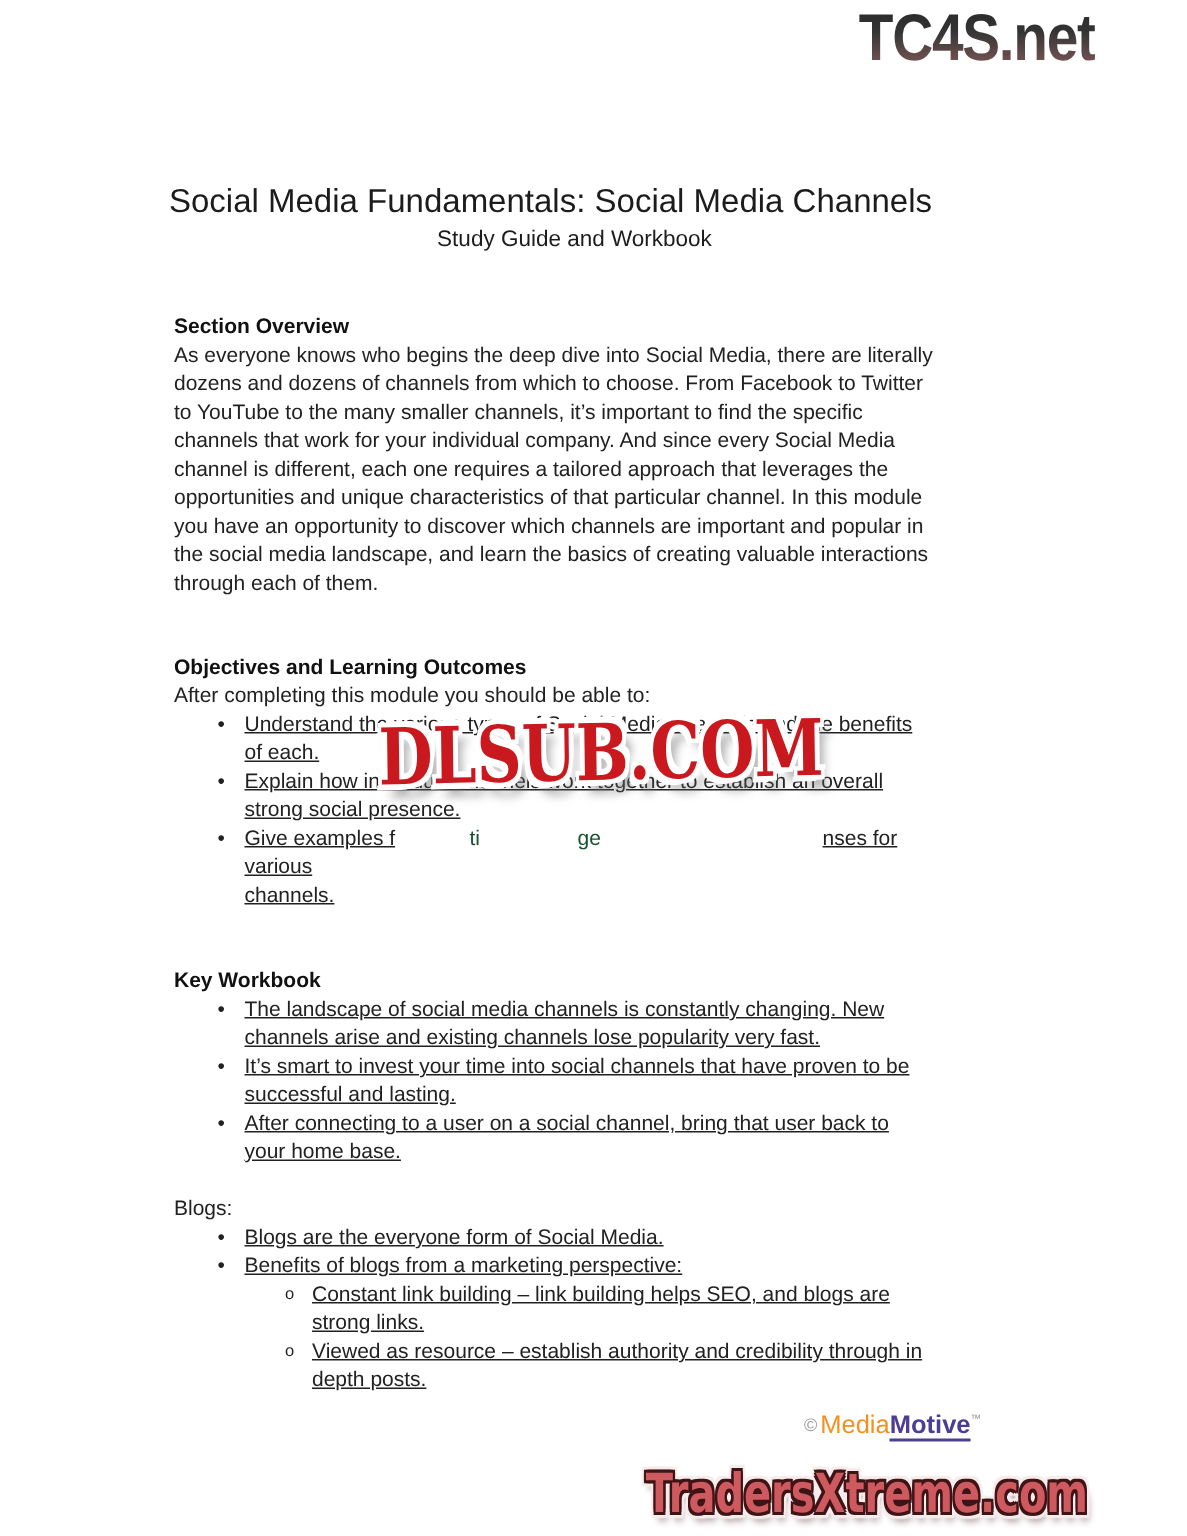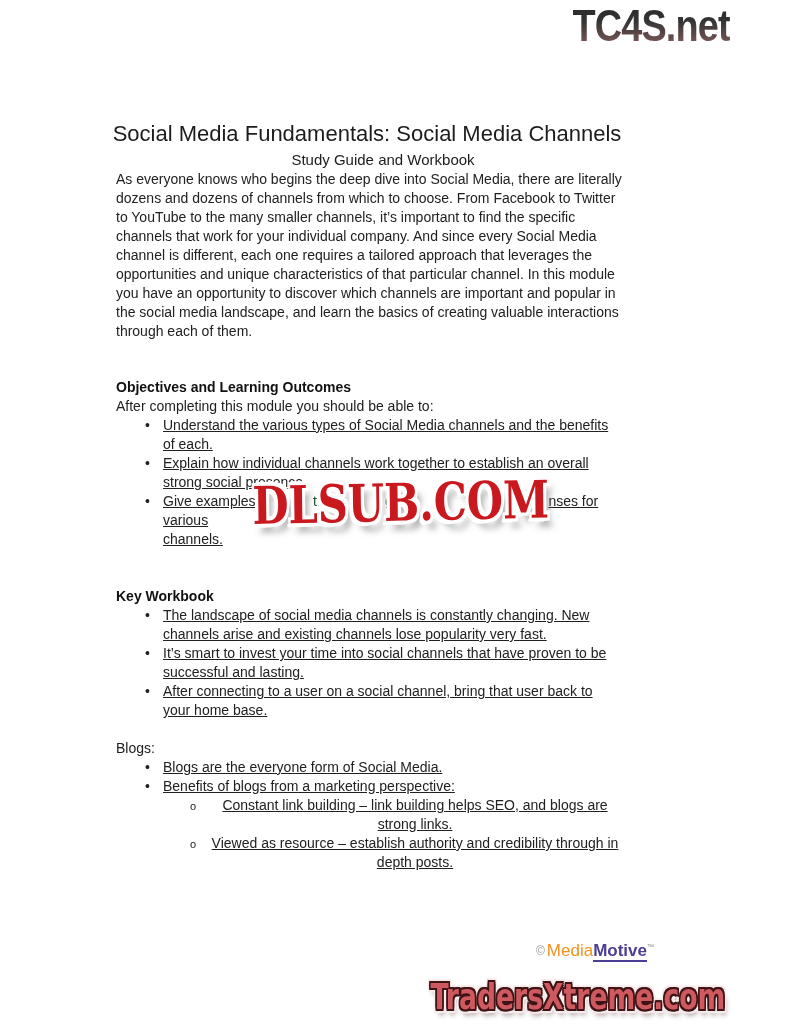--- a/index.html
+++ b/index.html
@@ -38,21 +38,21 @@
   .heading{font-size:14px;font-weight:bold;margin:0;line-height:19px;color:#111;}
   .mt-big{margin-top:37px;}
   .mt-line{margin-top:19px;}
   .content p{margin:0;}
 
   ul.bullets{list-style:none;margin:0;padding:0;}
   ul.bullets li{position:relative;padding-left:47px;text-decoration:underline;}
   ul.bullets li.lvl1::before{
     content:"\2022";position:absolute;left:29px;top:0;
   }
-  ul.bullets li.lvl2{padding-left:92px;text-align:center;}
+  ul.bullets li.lvl2{padding-left:92px;}
   ul.bullets li.lvl2::before{
     content:"o";position:absolute;left:74px;top:1px;font-size:11px;
   }
 
   .frag-gap{display:inline-block;width:285px;}
   .frag-mid{position:absolute;top:0;color:#14532d;}
   .frag-ti{left:197px;}
   .frag-ge{left:269px;}
 
   
@@ -103,20 +103,21 @@
 
 <div class="page">
 
   <div class="tc4s">TC4S.net</div>
 
   <h1 class="title">Social Media Fundamentals:  Social Media Channels</h1>
   <div class="subtitle">Study Guide and Workbook</div>
 
   <div class="content">
 
+    <h3 class="heading mt-big" style="margin-top:38px;">Section Overview</h3>
     <p>As everyone knows who begins the deep dive into Social Media, there are literally dozens and dozens of channels from which to choose.  From Facebook to Twitter to YouTube to the many smaller channels, it’s important to find the specific channels that work for your individual company.  And since every Social Media channel is different, each one requires a tailored approach that leverages the opportunities and unique characteristics of that particular channel.  In this module you have an opportunity to discover which channels are important and popular in the social media landscape, and learn the basics of creating valuable interactions through each of them.</p>
 
     <h3 class="heading mt-big">Objectives and Learning Outcomes</h3>
     <p>After completing this module you should be able to:</p>
     <ul class="bullets">
       <li class="lvl1">
         <span>Understand the various types of Social Media channels and the benefits of each.</span>
       </li>
       <li class="lvl1">
         <span>Explain how individual channels work together to establish an overall strong social presence.</span>

